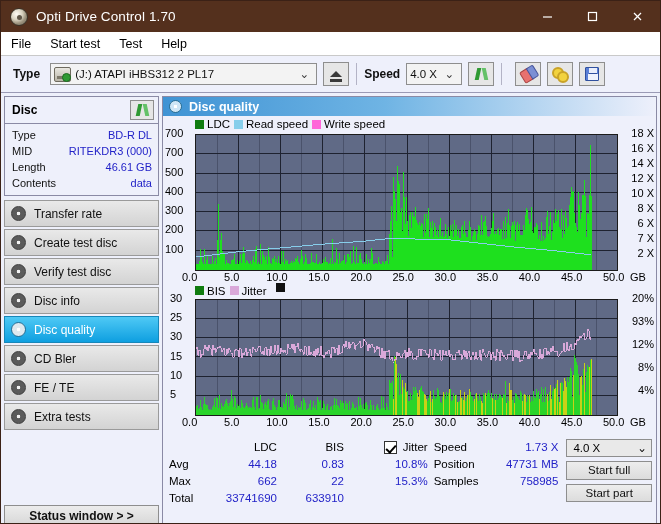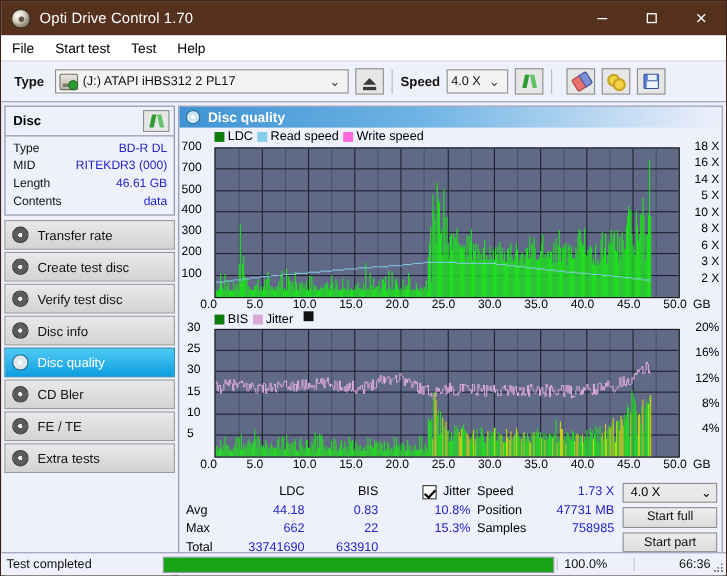--- a/index.html
+++ b/index.html
@@ -1334,25 +1334,25 @@
             <div class="axis-lbl" style="left: 2px; top: 126.714px;">100</div>
             <div class="axis-lbl" style="left: 2px; top: 107.429px;">200</div>
             <div class="axis-lbl" style="left: 2px; top: 88.1429px;">300</div>
             <div class="axis-lbl" style="left: 2px; top: 68.8571px;">400</div>
             <div class="axis-lbl" style="left: 2px; top: 49.5714px;">500</div>
             <div class="axis-lbl" style="left: 2px; top: 30.2857px;">700</div>
             <div class="axis-lbl" style="left: 2px; top: 11px;">700</div>
           </div>
         <div id="ax1y2">
             <div class="axis-lbl" style="top: 131px; left: auto; right: 2px;">2 X</div>
-            <div class="axis-lbl" style="top: 116px; left: auto; right: 2px;">3 X</div>
+            <div class="axis-lbl" style="top: 116px; left: auto; right: 2px;">7 X</div>
             <div class="axis-lbl" style="top: 101px; left: auto; right: 2px;">6 X</div>
             <div class="axis-lbl" style="top: 86px; left: auto; right: 2px;">8 X</div>
             <div class="axis-lbl" style="top: 71px; left: auto; right: 2px;">10 X</div>
-            <div class="axis-lbl" style="top: 56px; left: auto; right: 2px;">5 X</div>
+            <div class="axis-lbl" style="top: 56px; left: auto; right: 2px;">12 X</div>
             <div class="axis-lbl" style="top: 41px; left: auto; right: 2px;">14 X</div>
             <div class="axis-lbl" style="top: 26px; left: auto; right: 2px;">16 X</div>
             <div class="axis-lbl" style="top: 11px; left: auto; right: 2px;">18 X</div>
           </div>
         <div id="ax1x">
             <div class="axis-lbl" style="left: 19px; top: 155px;">0.0</div>
             <div class="axis-lbl" style="left: 61.1px; top: 155px;">5.0</div>
             <div class="axis-lbl" style="left: 103.2px; top: 155px;">10.0</div>
             <div class="axis-lbl" style="left: 145.3px; top: 155px;">15.0</div>
             <div class="axis-lbl" style="left: 187.4px; top: 155px;">20.0</div>
@@ -2201,21 +2201,21 @@
             <div class="axis-lbl" style="left: 7px; top: 89.6667px;">10</div>
             <div class="axis-lbl" style="left: 7px; top: 70.5px;">15</div>
             <div class="axis-lbl" style="left: 7px; top: 51.3333px;">30</div>
             <div class="axis-lbl" style="left: 7px; top: 32.1667px;">25</div>
             <div class="axis-lbl" style="left: 7px; top: 13px;">30</div>
           </div>
         <div id="ax2y2">
             <div class="axis-lbl" style="top: 105px; left: auto; right: 2px;">4%</div>
             <div class="axis-lbl" style="top: 82px; left: auto; right: 2px;">8%</div>
             <div class="axis-lbl" style="top: 59px; left: auto; right: 2px;">12%</div>
-            <div class="axis-lbl" style="top: 36px; left: auto; right: 2px;">16%</div>
+            <div class="axis-lbl" style="top: 36px; left: auto; right: 2px;">93%</div>
             <div class="axis-lbl" style="top: 13px; left: auto; right: 2px;">20%</div>
           </div>
         <div id="ax2x">
             <div class="axis-lbl" style="left: 19px; top: 137px;">0.0</div>
             <div class="axis-lbl" style="left: 61.1px; top: 137px;">5.0</div>
             <div class="axis-lbl" style="left: 103.2px; top: 137px;">10.0</div>
             <div class="axis-lbl" style="left: 145.3px; top: 137px;">15.0</div>
             <div class="axis-lbl" style="left: 187.4px; top: 137px;">20.0</div>
             <div class="axis-lbl" style="left: 229.5px; top: 137px;">25.0</div>
             <div class="axis-lbl" style="left: 271.6px; top: 137px;">30.0</div>
@@ -2270,22 +2270,13 @@
             <span>4.0 X</span>
             <span class="arrow">⌄</span>
           </div>
           <div class="act-btn">Start full</div>
           <div class="act-btn">Start part</div>
         </div>
       </div>
     </div>
   </div>
 
-  <div class="statusbar">
-    <div class="sb-text">Test completed</div>
-    <div class="sb-prog">
-      <div class="sb-fill" id="sbfill" style="width: 100%;"></div>
-    </div>
-    <div class="sb-pct">100.0%</div>
-    <div class="sb-time">66:36</div>
-    <div class="grip"></div>
-  </div>
 </div>
 
 </body></html>

